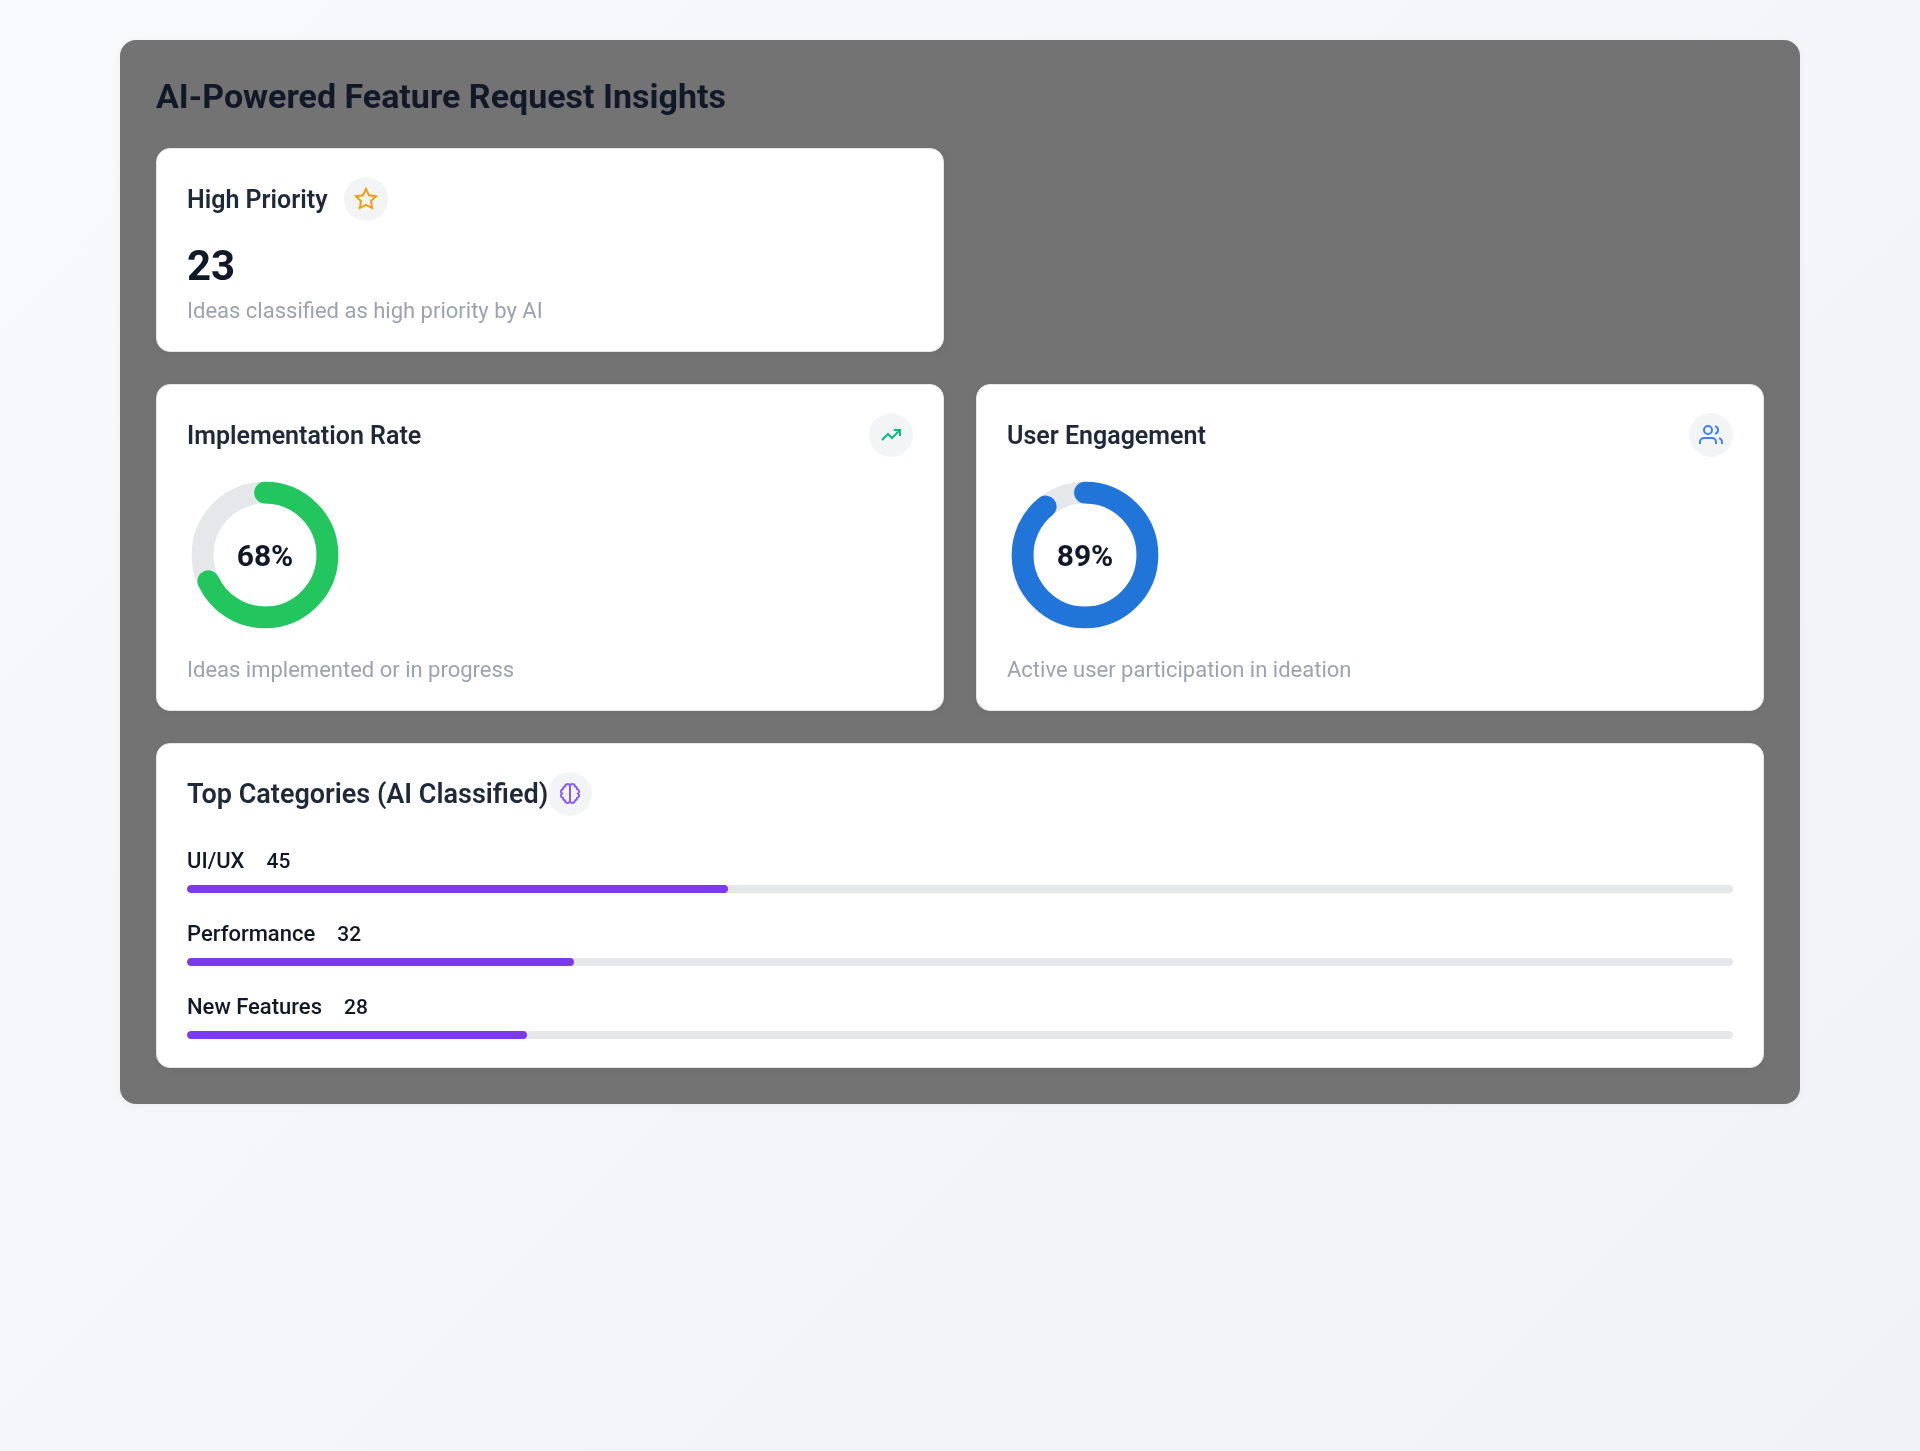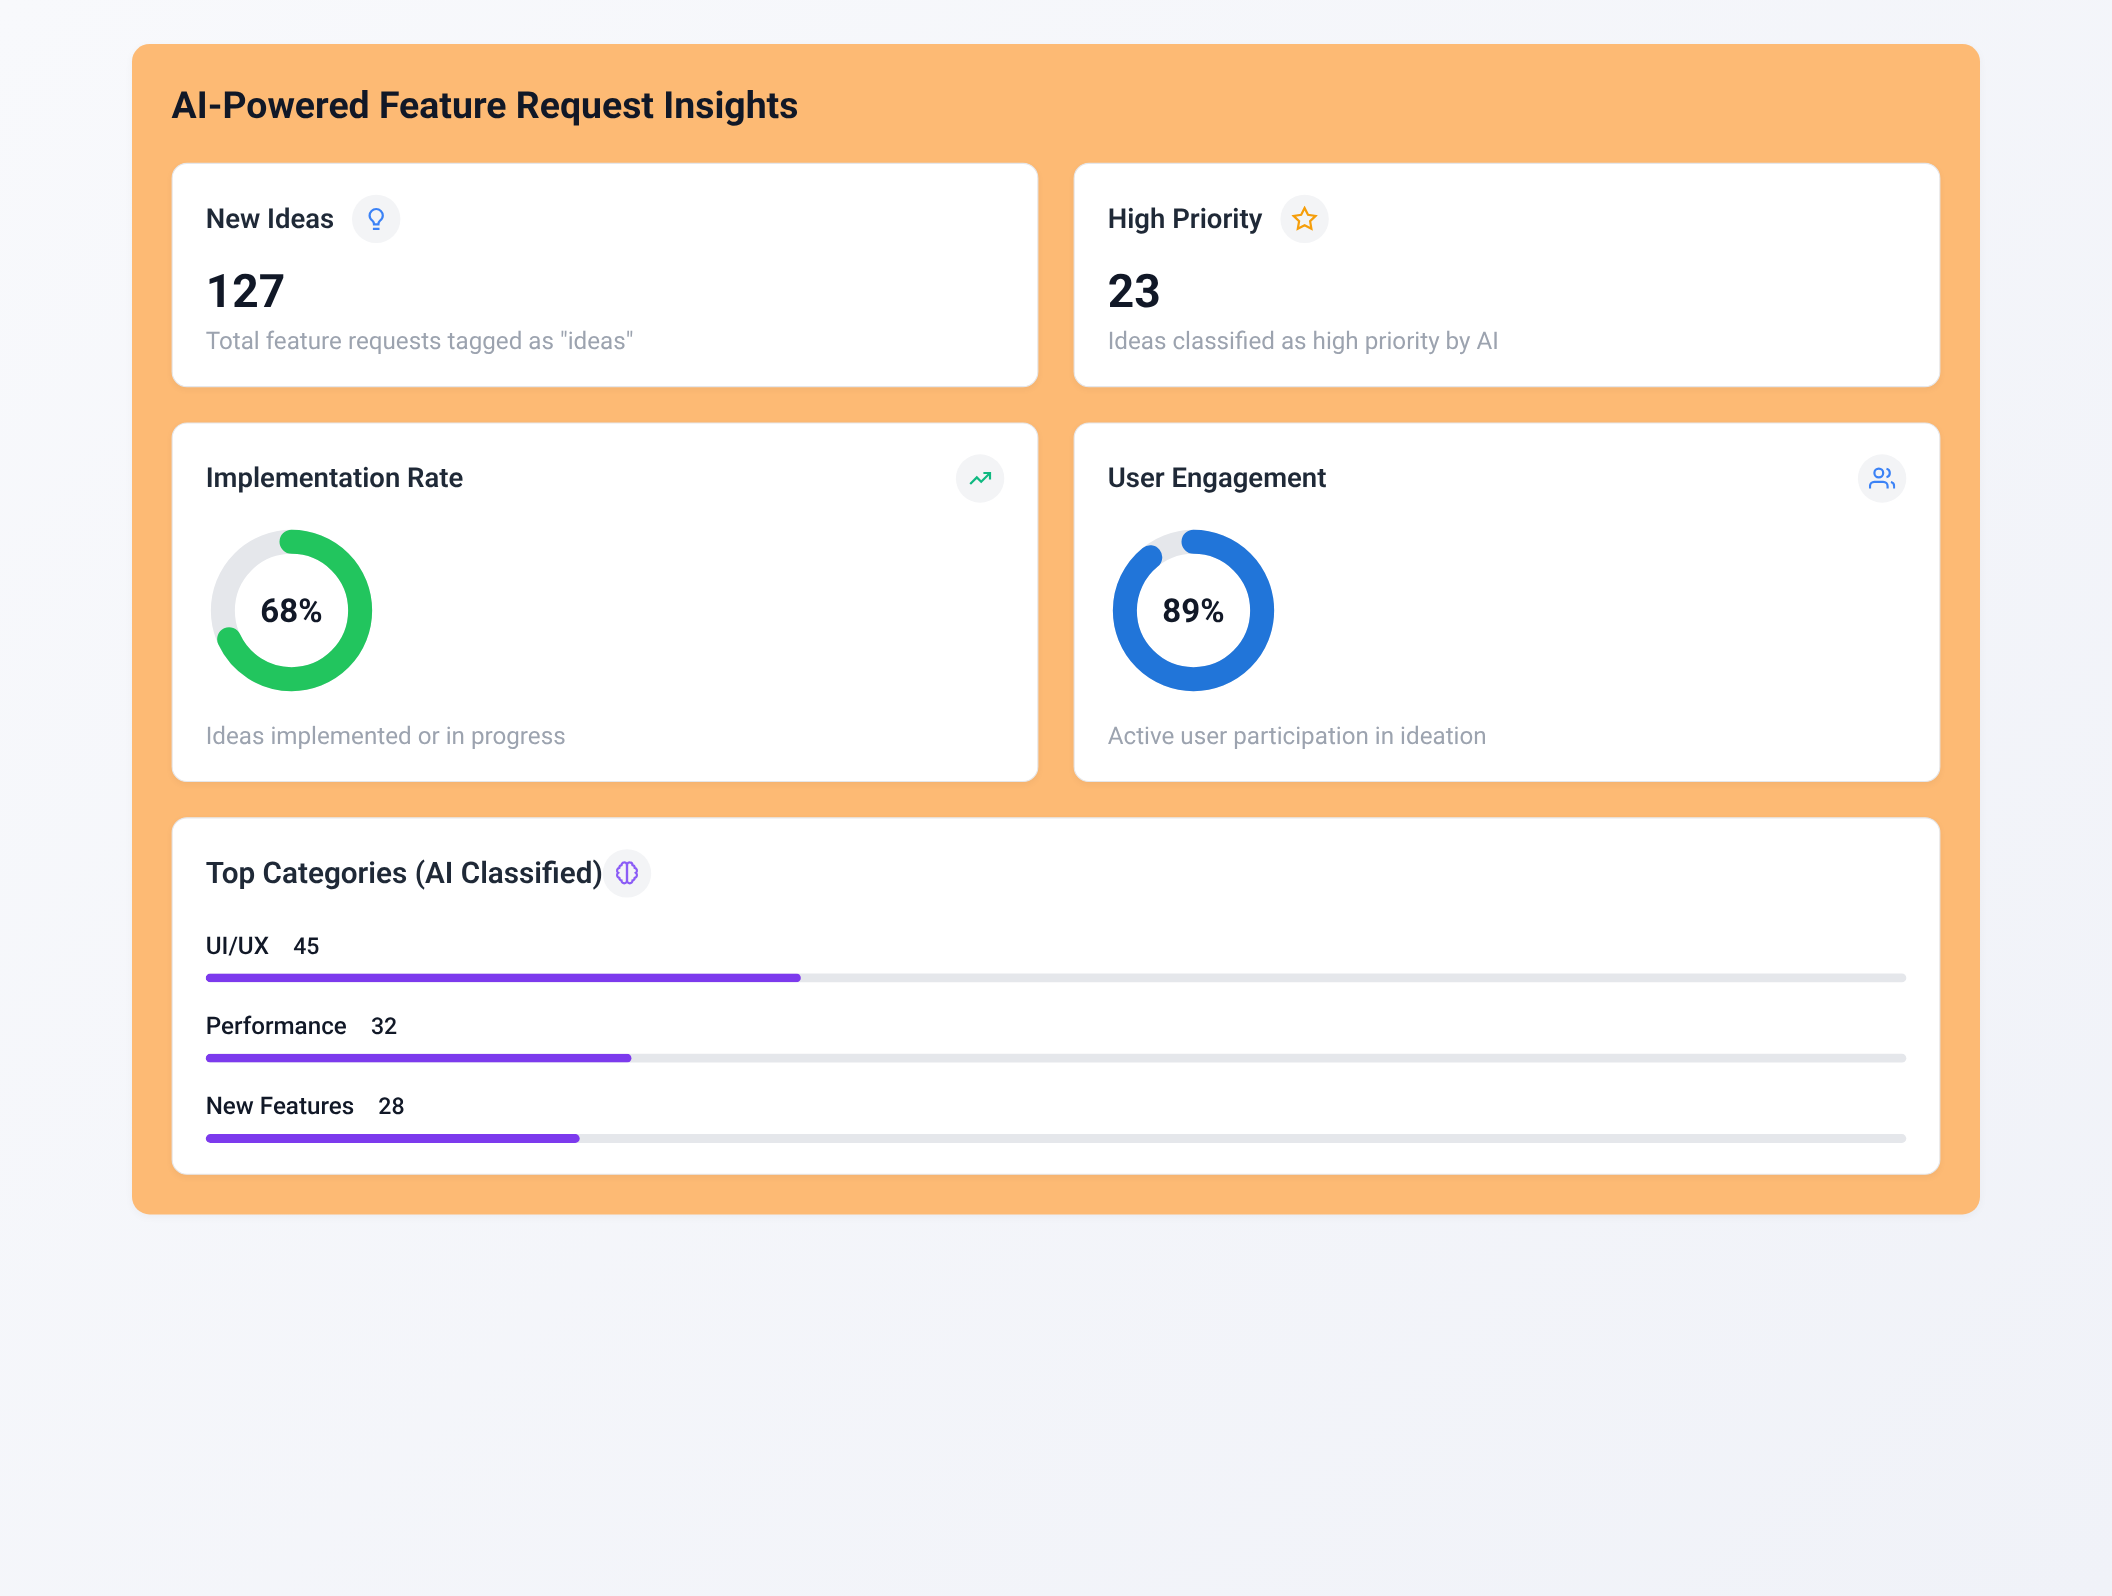--- a/index.html
+++ b/index.html
@@ -9,21 +9,21 @@
     }
     
     body {
       font-family: -apple-system, BlinkMacSystemFont, 'Segoe UI', Roboto, Helvetica, Arial, sans-serif;
       background: linear-gradient(135deg, #f8f9fc 0%, #f0f2f8 100%);
       padding: 40px;
       min-height: 100vh;
     }
     
     .main-card {
-      background: #fdba74;
+      background: #737373;
       border-radius: 16px;
       padding: 36px;
       max-width: 1680px;
       margin: 0 auto;
       box-shadow: 0 2px 8px rgba(0,0,0,0.04);
     }
     
     .page-title {
       font-size: 34px;
       font-weight: 700;
@@ -188,33 +188,20 @@
     }
   </style>
 </head>
 <body>
 
 <div class="main-card">
   <h1 class="page-title">AI-Powered Feature Request Insights</h1>
 
   <div class="grid-2">
 
-    <div class="stat-card">
-      <div class="stat-header">
-        <div class="stat-label">New Ideas</div>
-        <div class="icon-badge">
-          <svg class="icon-svg" viewBox="0 0 24 24" stroke="#3b82f6">
-            <path d="M9 21h6"></path>
-            <path d="M12 3a6 6 0 0 0-6 6c0 2 1 3.5 2.5 4.5 1 .8 1.5 2 1.5 3.5h4c0-1.5.5-2.7 1.5-3.5C17 12.5 18 11 18 9a6 6 0 0 0-6-6z"></path>
-          </svg>
-        </div>
-      </div>
-      <div class="stat-value">127</div>
-      <div class="stat-desc">Total feature requests tagged as "ideas"</div>
-    </div>
 
     <div class="stat-card">
       <div class="stat-header">
         <div class="stat-label">High Priority</div>
         <div class="icon-badge">
           <svg class="icon-svg" viewBox="0 0 24 24" stroke="#f59e0b">
             <polygon points="12 2 15.09 8.26 22 9.27 17 14.14 18.18 21.02 12 17.77 5.82 21.02 7 14.14 2 9.27 8.91 8.26 12 2"></polygon>
           </svg>
         </div>
       </div>

